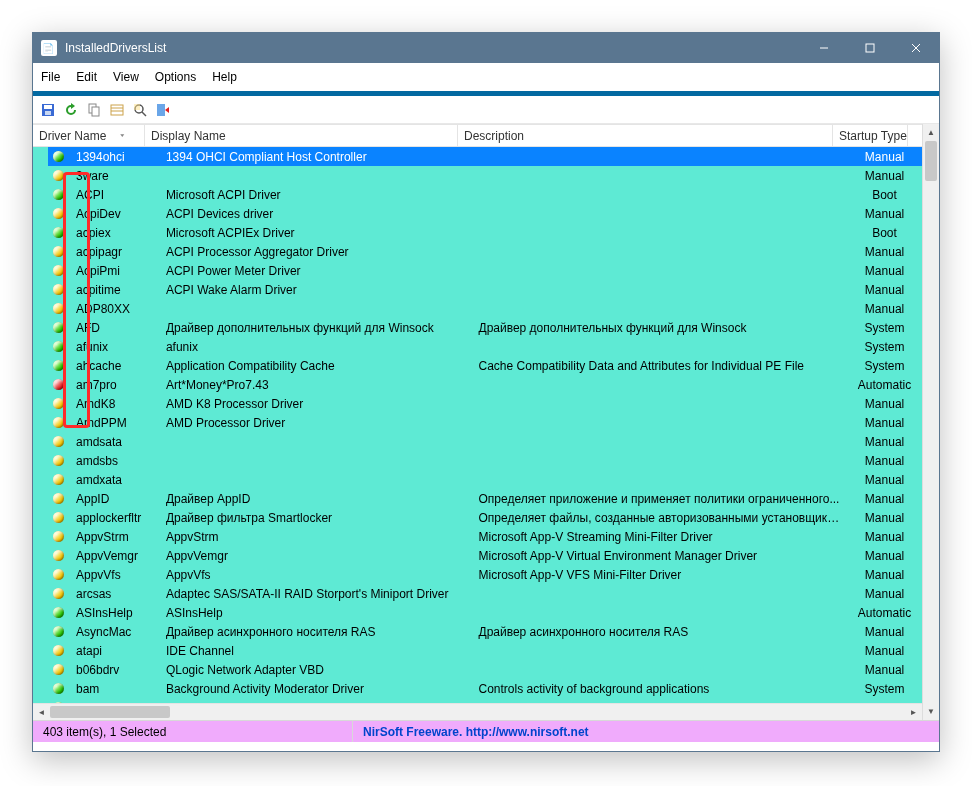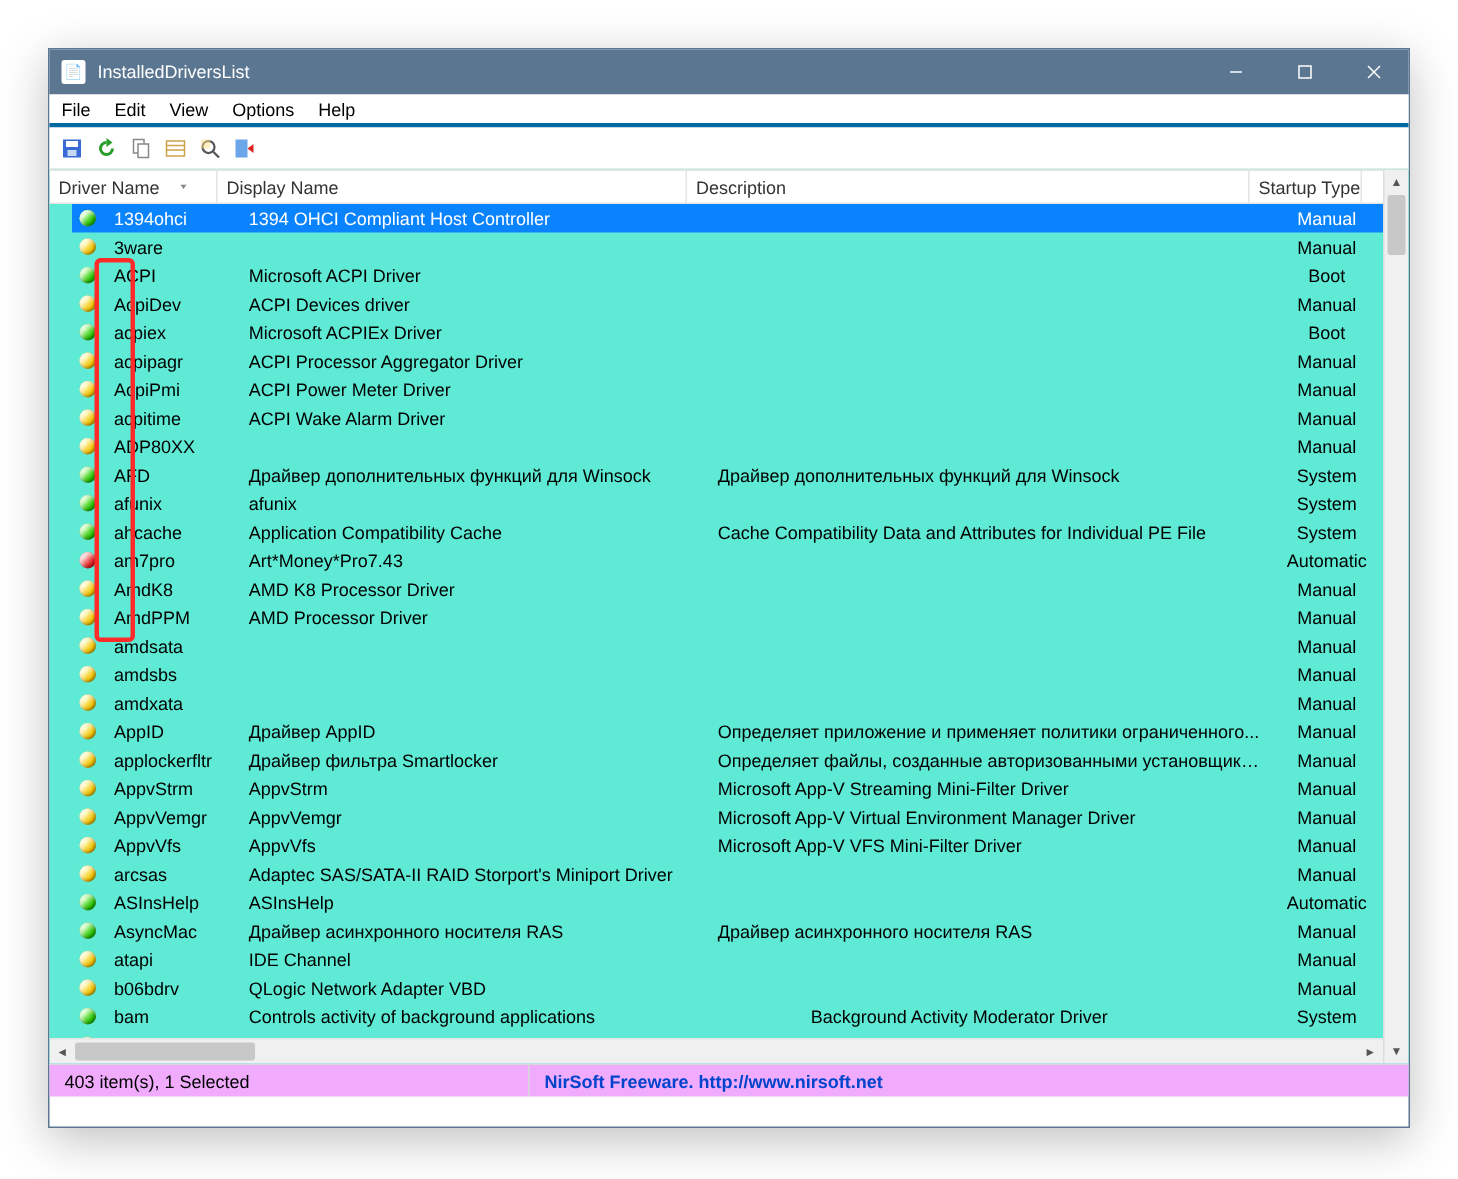--- a/index.html
+++ b/index.html
@@ -3,21 +3,21 @@
 <meta charset="utf-8">
 <style>
 * { box-sizing: border-box; margin: 0; padding: 0; font-family: "Segoe UI", Tahoma, sans-serif; }
 body { background: #fff; width: 972px; height: 786px; overflow: hidden; }
 .window { position: absolute; left: 32px; top: 32px; width: 908px; height: 720px; background: #fff; box-shadow: 0 8px 30px rgba(0,0,0,.25); border: 1px solid #5a7690; }
 .titlebar { height: 30px; background: #5a7690; display: flex; align-items: center; color: #fff; font-size: 12px; }
 .titlebar .appicon { width: 16px; height: 16px; margin: 0 8px; background: #fff; border-radius: 2px; display:flex; align-items:center; justify-content:center; font-size:10px; color:#888;}
 .titlebar .title { flex: 1; }
 .titlebar .winbtn { width: 46px; height: 30px; display: flex; align-items: center; justify-content: center; color:#fff; }
 .titlebar .winbtn svg { width: 10px; height: 10px; }
-.menubar { height: 22px; background: #fff; display: flex; align-items: center; font-size: 12px; border-bottom: 3px solid #0369a1; }
+.menubar { height: 33px; background: #fff; display: flex; align-items: center; font-size: 12px; border-bottom: 5px solid #0369a1; }
 .menubar .menuitem { padding: 2px 8px; cursor: default; }
 .toolbar { height: 28px; background: #fff; display: flex; align-items: center; padding: 0 4px; border-bottom: 1px solid #e8e8e8;}
 .toolbar .tbtn { width: 22px; height: 22px; display:flex; align-items:center; justify-content:center; margin-right:1px;}
 .listarea { height: 596px; overflow: hidden; position: relative; background:#5eead4; display:flex;}
 .gridwrap { flex:1; overflow:hidden; display:flex; flex-direction:column; }
 .headerrow { height: 23px; background: #fff; display: flex; align-items: center; font-size: 12px; border-bottom: 1px solid #e4e4e4; border-top:1px solid #e4e4e4;}
 .headerrow .hcell { padding: 0 6px; border-right: 1px solid #e4e4e4; height:100%; display:flex; align-items:center; color:#333; white-space:nowrap; overflow:hidden;}
 .headerrow .hcell.sortind::after { content:"▾"; font-size:8px; color:#888; margin-left:14px; transform: scaleY(.7);}
 .rows { flex:1; overflow-y: hidden; overflow-x: auto; font-size: 12px; padding-left: 15px; }
 .row { height: 19px; display: flex; align-items: center; white-space: nowrap; }
@@ -382,22 +382,22 @@
             <div class="cell col-name">b06bdrv</div>
             <div class="cell col-display">QLogic Network Adapter VBD</div>
             <div class="cell col-desc"></div>
             <div class="cell col-startup">Manual</div>
           </div>
           <div class="row">
             <div class="iconcell">
               <div class="orb green"></div>
             </div>
             <div class="cell col-name">bam</div>
+            <div class="cell col-display">Background Activity Moderator Driver</div>
             <div class="cell col-desc">Controls activity of background applications</div>
-            <div class="cell col-display">Background Activity Moderator Driver</div>
             <div class="cell col-startup">System</div>
           </div>
           <div class="row">
             <div class="iconcell">
               <div class="orb green"></div>
             </div>
             <div class="cell col-name">BasicDisplay</div>
             <div class="cell col-display"></div>
             <div class="cell col-desc"></div>
             <div class="cell col-startup">System</div>

